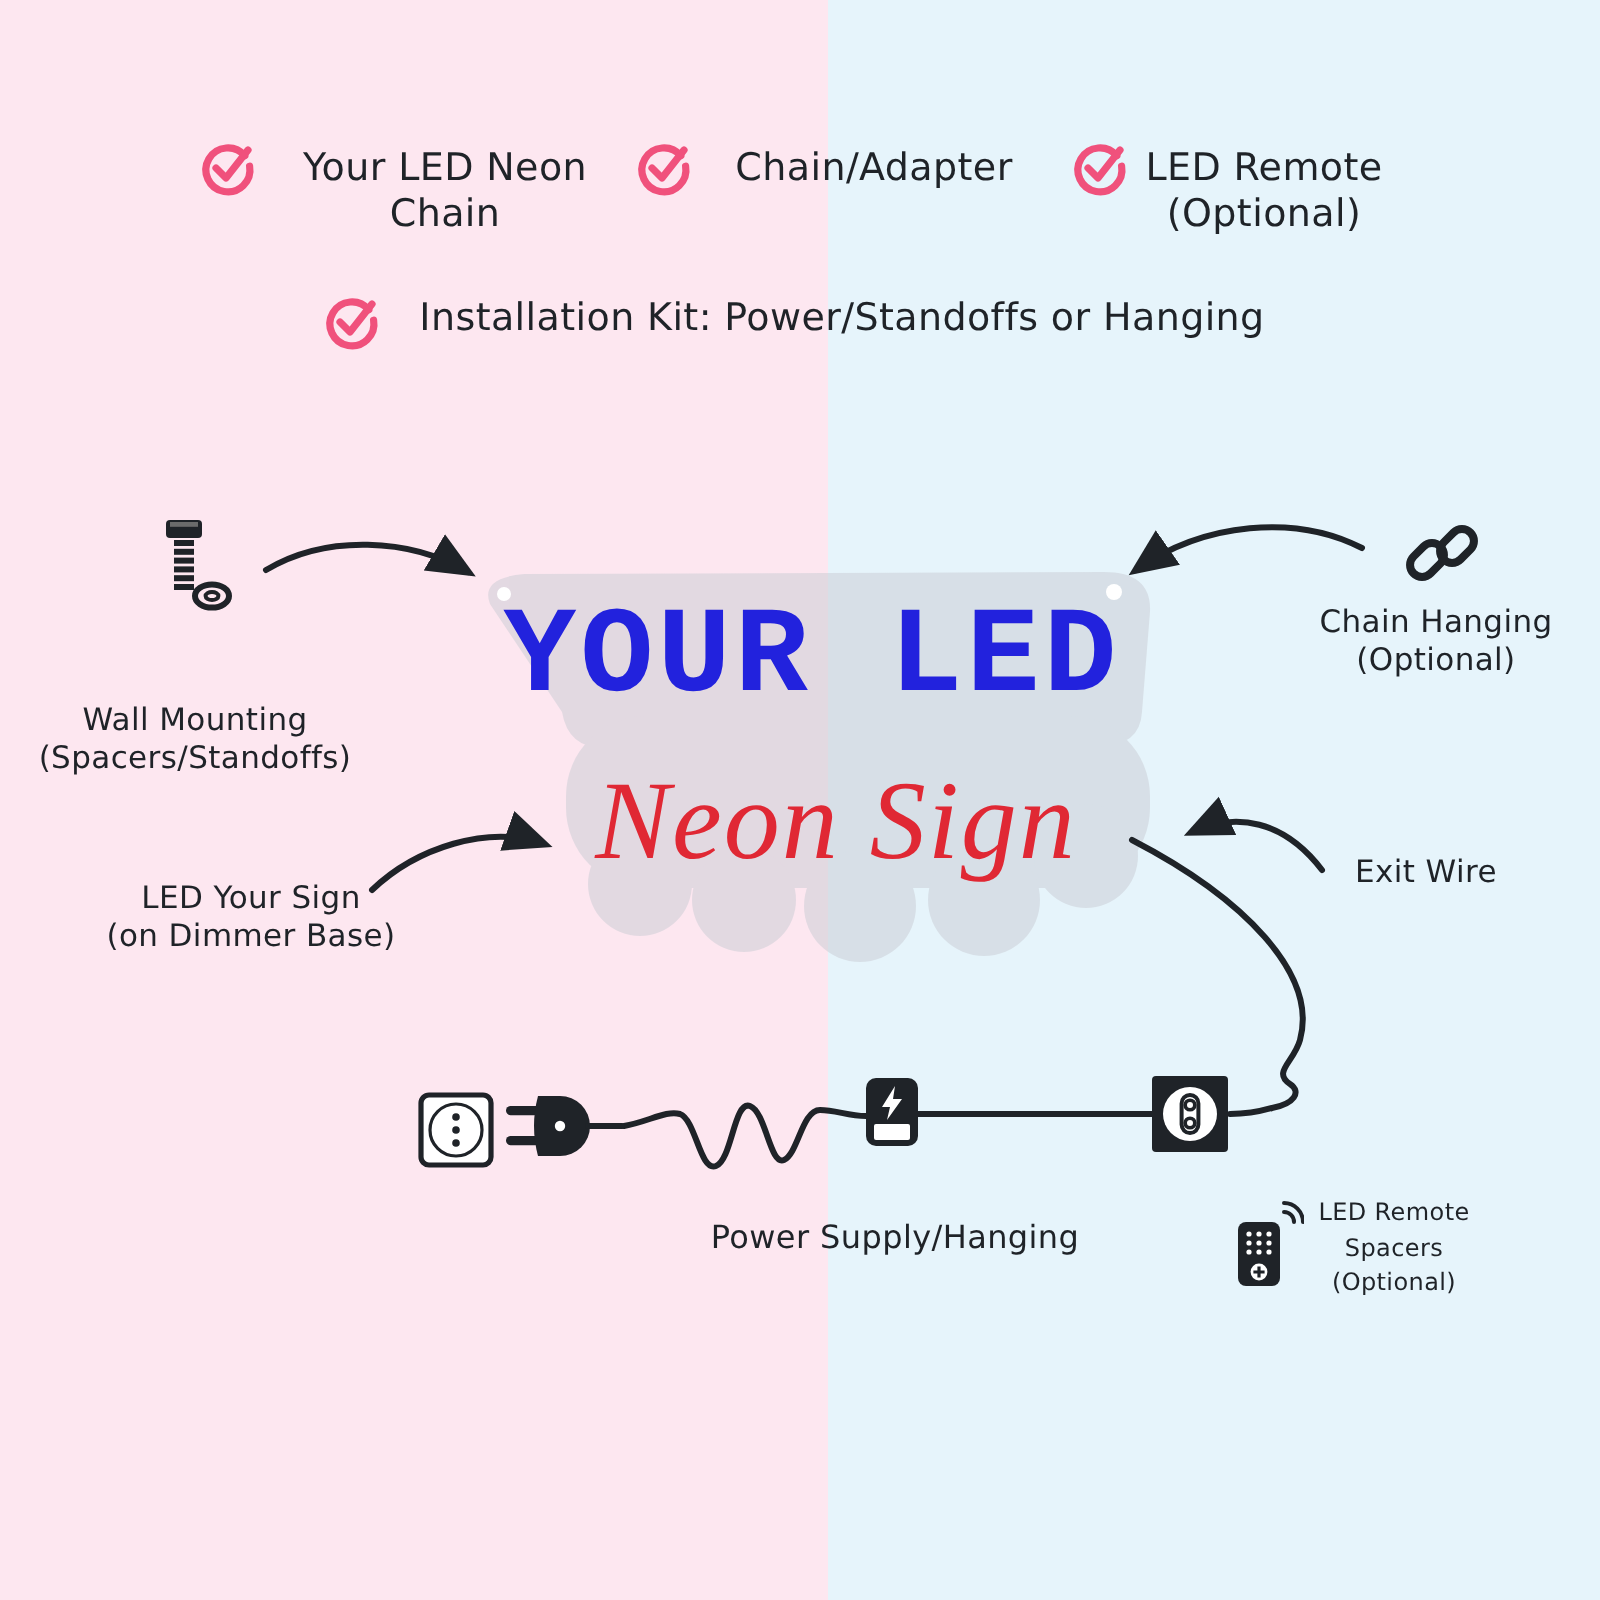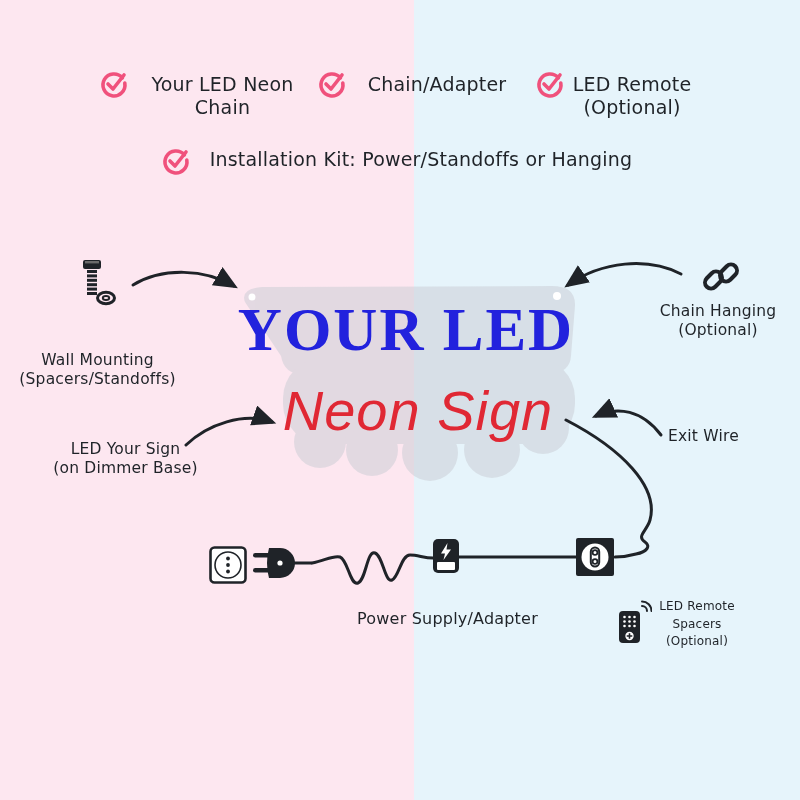--- a/index.html
+++ b/index.html
@@ -9,26 +9,26 @@
     font-family:"DejaVu Sans",sans-serif;color:#1f2328;padding-left:28px;
   }
   .abs{position:absolute;}
   svg{display:block;}
   #overlay{position:absolute;left:0;top:0;width:800px;height:800px;}
   .lbl{position:absolute;text-align:center;color:#1f2328;}
   .check-item-text{font-size:19px;line-height:23px;letter-spacing:.2px;}
   .small-lbl{font-size:15.5px;line-height:19px;letter-spacing:.2px;}
   .sign-line1{
     position:absolute;left:228px;top:298px;width:356px;text-align:center;
-    font-family:Liberation Serif, serif;font-weight:600;
+    font-family:Liberation Mono, monospace;font-weight:600;
     font-size:61px;line-height:64px;letter-spacing:2px;color:#2222dd;
   }
   .sign-line2{
     position:absolute;left:238px;top:372px;width:360px;text-align:center;
-    font-family:Liberation Sans, sans-serif;font-style:italic;
+    font-family:Liberation Serif, serif;font-style:italic;
     font-size:56px;line-height:78px;letter-spacing:1px;color:#e02834;
   }
   .exit-lbl{text-align:left;}
 </style>
 </head>
 <body>
 
 <div id="stage">
 
   <svg id="overlay" viewBox="0 0 800 800">
@@ -129,21 +129,21 @@
   <div class="lbl small-lbl" style="left:633px;top:302px;width:170px;">
     <div>Chain Hanging</div>
     <div>(Optional)</div>
   </div>
 
   <div class="lbl small-lbl" style="left:28px;top:440px;width:195px;">
     <div>LED Your Sign</div>
     <div>(on Dimmer Base)</div>
   </div>
 
-  <div class="lbl small-lbl exit-lbl" style="left:668px;top:427px;width:90px;">Exit Wire</div>
+  <div class="lbl small-lbl exit-lbl" style="left:668px;top:427px;width:90px;text-align:center;">Exit Wire</div>
 
   <svg class="abs" style="left:209px;top:546px;" width="38" height="38" viewBox="0 0 38 38">
     <rect x="1.5" y="1.5" width="35" height="35" rx="4" fill="#ffffff" stroke="#1f2328" stroke-width="2.6"></rect>
     <circle cx="19" cy="19" r="13" fill="#ffffff" stroke="#1f2328" stroke-width="1.6"></circle>
     <circle cx="19" cy="12.5" r="1.9" fill="#1f2328"></circle>
     <circle cx="19" cy="19" r="1.9" fill="#1f2328"></circle>
     <circle cx="19" cy="25.5" r="1.9" fill="#1f2328"></circle>
   </svg>
 
   <svg class="abs" style="left:253px;top:545px;" width="60" height="36" viewBox="0 0 60 36">
@@ -161,21 +161,21 @@
   </svg>
 
   <svg class="abs" style="left:576px;top:538px;" width="38" height="38" viewBox="0 0 38 38">
     <rect x="0" y="0" width="38" height="38" rx="2" fill="#1f2328"></rect>
     <circle cx="19" cy="19" r="13.5" fill="#ffffff"></circle>
     <rect x="14.8" y="9.5" width="8.4" height="19" rx="4.2" fill="none" stroke="#1f2328" stroke-width="2"></rect>
     <circle cx="19" cy="14.5" r="2.4" fill="none" stroke="#1f2328" stroke-width="1.8"></circle>
     <circle cx="19" cy="23.5" r="2.4" fill="none" stroke="#1f2328" stroke-width="1.8"></circle>
   </svg>
 
-  <div class="lbl small-lbl" style="left:345px;top:609px;width:205px;font-size:16px;">Power Supply/Adapter</div>
+  <div class="lbl small-lbl" style="left:345px;top:609px;width:205px;font-size:16px;">Power Supply/Hanging</div>
 
   <svg class="abs" style="left:618px;top:600px;" width="34" height="44" viewBox="0 0 34 44">
     <rect x="1" y="11" width="21" height="32" rx="4" fill="#1f2328"></rect>
     <g fill="#ffffff">
       <circle cx="6.5" cy="17" r="1.3"></circle>
         <circle cx="11.5" cy="17" r="1.3"></circle>
         <circle cx="16.5" cy="17" r="1.3"></circle>
       <circle cx="6.5" cy="21.5" r="1.3"></circle>
         <circle cx="11.5" cy="21.5" r="1.3"></circle>
         <circle cx="16.5" cy="21.5" r="1.3"></circle>

